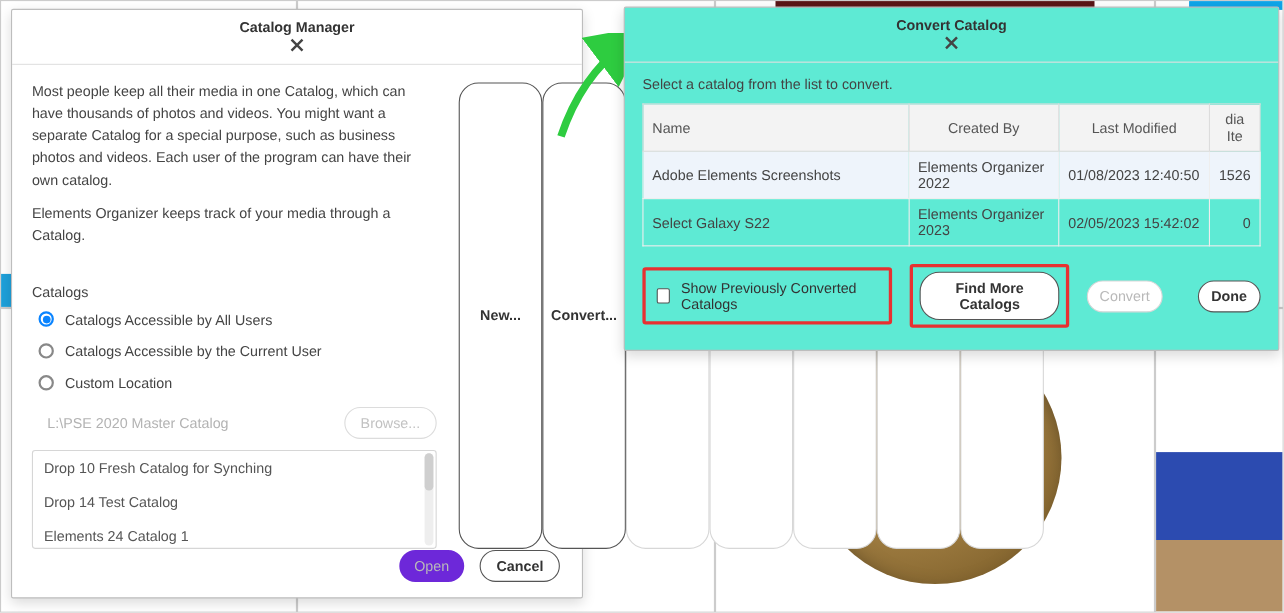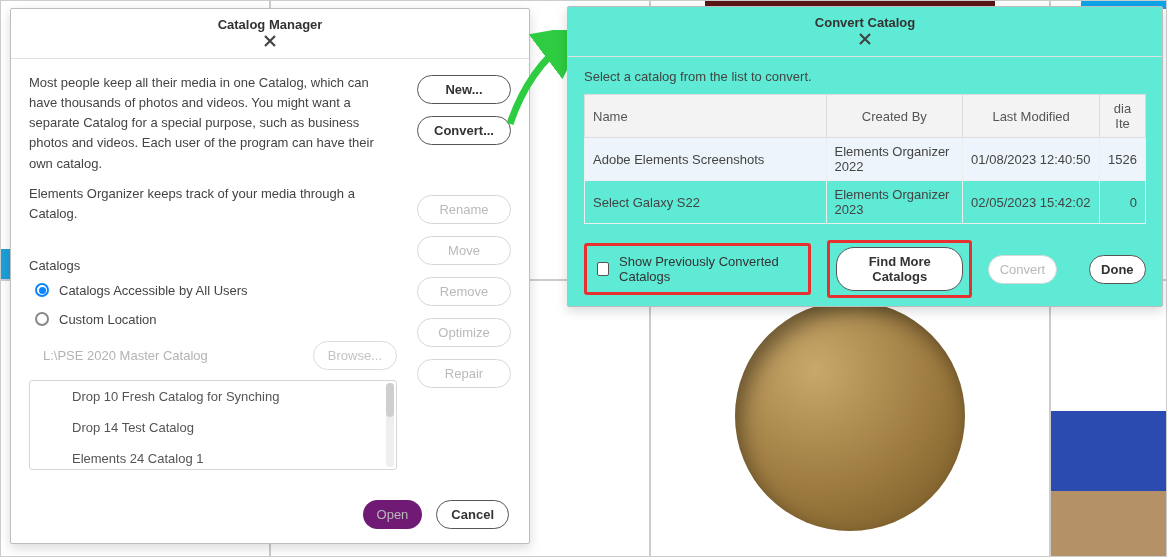--- a/index.html
+++ b/index.html
@@ -34,59 +34,59 @@
     box-shadow:0 4px 12px rgba(0,0,0,.15);
     display:flex; flex-direction:column;
   }
   .dlg-header { display:flex; align-items:center; justify-content:space-between; padding:8px 14px; border-bottom:1px solid #e0e0e0;flex-direction:column;}
   .dlg-title { font-weight:bold; font-size:13px; color:#333;}
   .close-x { width:18px; height:18px; display:flex; align-items:center; justify-content:center; cursor:pointer;}
   .close-x svg { width:14px; height:14px; stroke:#444; stroke-width:2.2; }
 
   .cm-body { padding:14px 18px 10px 18px; display:flex; gap:20px; }
   .cm-left { flex:1; }
-  .cm-right { width:94px; display:flex; flex-direction:column; gap:12px; padding-top:2px;}
+  .cm-right { width:94px; display:flex; flex-direction:row; padding-top:2px;}
   .intro { font-size:13px; color:#444; line-height:1.55; }
   .intro p { margin-bottom:10px; }
 
   .section-label { font-size:13px; color:#444; margin:6px 0 10px 0;}
   .radio-row { display:flex; align-items:center; gap:10px; margin:0 0 14px 6px; font-size:13px; color:#444;}
   .radio { width:14px; height:14px; border:2px solid #888; border-radius:50%; display:inline-flex; align-items:center; justify-content:center;}
   .radio.selected { border-color:#0a84ff;}
   .radio.selected::after { content:""; width:7px; height:7px; background:#0a84ff; border-radius:50%;}
   .custom-row { display:flex; align-items:center; gap:10px; margin:0 0 10px 6px;}
   .custom-path { flex:1; color:#b3b3b3; font-size:13px; padding-left:8px;}
 
   .pill-btn {
     border:1.6px solid #555; border-radius:18px; background:#fff;
     padding:6px 14px; font-size:13px; color:#333; text-align:center; cursor:pointer;
     min-width:76px; display:inline-flex; justify-content:center; align-items:center;
   }
   .pill-btn.strong { font-weight:bold; }
   .pill-btn.disabled { border-color:#d7d7d7; color:#b9b9b9; cursor:default; background:#fff;}
   .pill-btn.ghost { border-color:#dcdcdc; color:#c2c2c2; cursor:default;}
-  .pill-btn.soft-disabled { border:none; background:#701a75; color:#b9b9b9; cursor:default;}
+  .pill-btn.soft-disabled { border:none; background:#6d28d9; color:#b9b9b9; cursor:default;}
 
   .catalog-list {
     border:1px solid #d6d6d6; border-radius:3px; height:90px; overflow:hidden;
-    margin-top:6px; position:relative; background:#fff;padding-left:32px;
+    margin-top:6px; position:relative; background:#fff;
   }
   .catalog-list .item { padding:8px 10px; font-size:13px; color:#555;}
   .catalog-list .scroll { position:absolute; right:2px; top:2px; bottom:2px; width:8px; background:#eee; border-radius:4px;}
   .catalog-list .thumb-scroll { position:absolute; right:2px; top:2px; width:8px; height:34px; background:#cfcfcf; border-radius:4px;}
 
   .cm-footer { position:absolute; bottom:14px; right:20px; display:flex; gap:14px;}
   
   
   .dlg-cc {
     position:absolute; left:567px; top:6px; width:596px;
     background:#5eead4; border:1px solid #bdbdbd; border-radius:2px;
     box-shadow:0 4px 12px rgba(0,0,0,.15);
   }
-  .cc-body { padding:12px 16px 8px 16px;}
+  .cc-body { padding:12px 16px 20px 16px;}
   .cc-msg { font-size:13px; color:#444; margin-bottom:10px;}
   table.cc-table { width:100%; border-collapse:collapse; font-size:13px;}
   table.cc-table th {
     background:#f3f3f3; border:1px solid #dcdcdc; padding:6px 8px; font-weight:normal; color:#555; 
   }
   table.cc-table th:first-child { text-align:center;}
   table.cc-table td { border:1px solid #eee; padding:6px 8px; color:#444;}
   table.cc-table tr.sel td { background:#eef4fb;}
   .col-name{ width:250px; text-align:left !important;}
   .col-by{ width:140px;}
@@ -146,20 +146,24 @@
         <p>Most people keep all their media in one Catalog, which can have thousands of photos and videos. You might want a separate Catalog for a special purpose, such as business photos and videos. Each user of the program can have their own catalog.</p>
         <p>Elements Organizer keeps track of your media through a Catalog.</p>
       </div>
 
       <div style="height:18px"></div>
       <div class="section-label">Catalogs</div>
 
       <div class="radio-row">
         <span class="radio selected"></span>
         <span>Catalogs Accessible by All Users</span>
+      </div>
+      <div class="radio-row">
+        <span class="radio"></span>
+        <span>Catalogs Accessible by the Current User</span>
       </div>
       <div class="radio-row">
         <span class="radio"></span>
         <span>Custom Location</span>
       </div>
 
       <div class="custom-row">
         <div class="custom-path">L:\PSE 2020 Master Catalog</div>
         <div class="pill-btn ghost">Browse...</div>
       </div>

